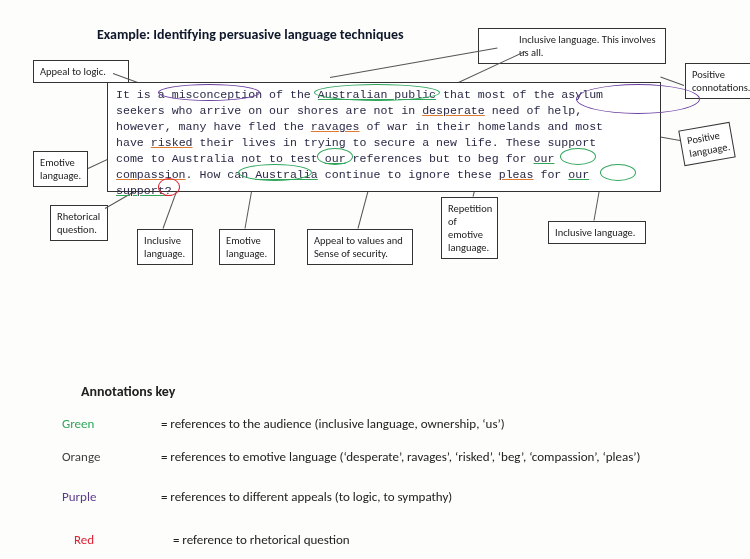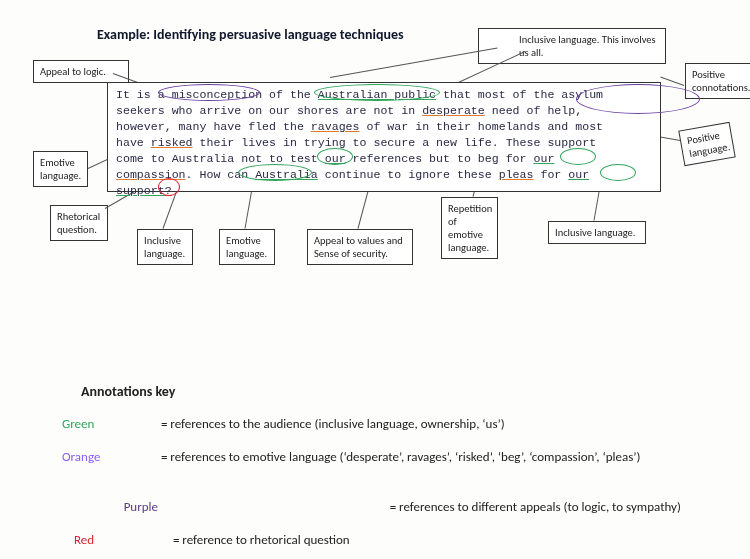--- a/index.html
+++ b/index.html
@@ -98,21 +98,21 @@
     display: inline-block;
     width: 96px;
     vertical-align: top;
   }
   .key-text {
     display: inline-block;
     width: 520px;
     vertical-align: top;
   }
   .kl-green  { color: #2fa55a; }
-  .kl-orange { color: #8b5cf6; }
+  .kl-orange { color: #404040; }
   .kl-purple { color: #5a3b8a; }
   .kl-red    { color: #d23; margin-left: 12px; }
 </style>
 </head>
 <body>
 
 <div class="page">
 
   <div class="title">Example: Identifying persuasive language techniques</div>
 
@@ -177,21 +177,21 @@
   <div class="key-title">Annotations key</div>
 
   <div class="key-row" style="top:415px;">
     <span class="key-label kl-green">Green</span>
     <span class="key-text">= references to the audience (inclusive language, ownership, ‘us’)</span>
   </div>
   <div class="key-row" style="top:448px;">
     <span class="key-label kl-orange">Orange</span>
     <span class="key-text">= references to emotive language (‘desperate’, ravages’, ‘risked’, ‘beg’, ‘compassion’, ‘pleas’)</span>
   </div>
-  <div class="key-row" style="top:498px;text-align:right;">
+  <div class="key-row" style="top:488px;">
     <span class="key-label kl-purple">Purple</span>
     <span class="key-text">= references to different appeals (to logic, to sympathy)</span>
   </div>
   <div class="key-row" style="top:531px;">
     <span class="key-label kl-red">Red</span>
     <span class="key-text">= reference to rhetorical question</span>
   </div>
 
 </div>
 

